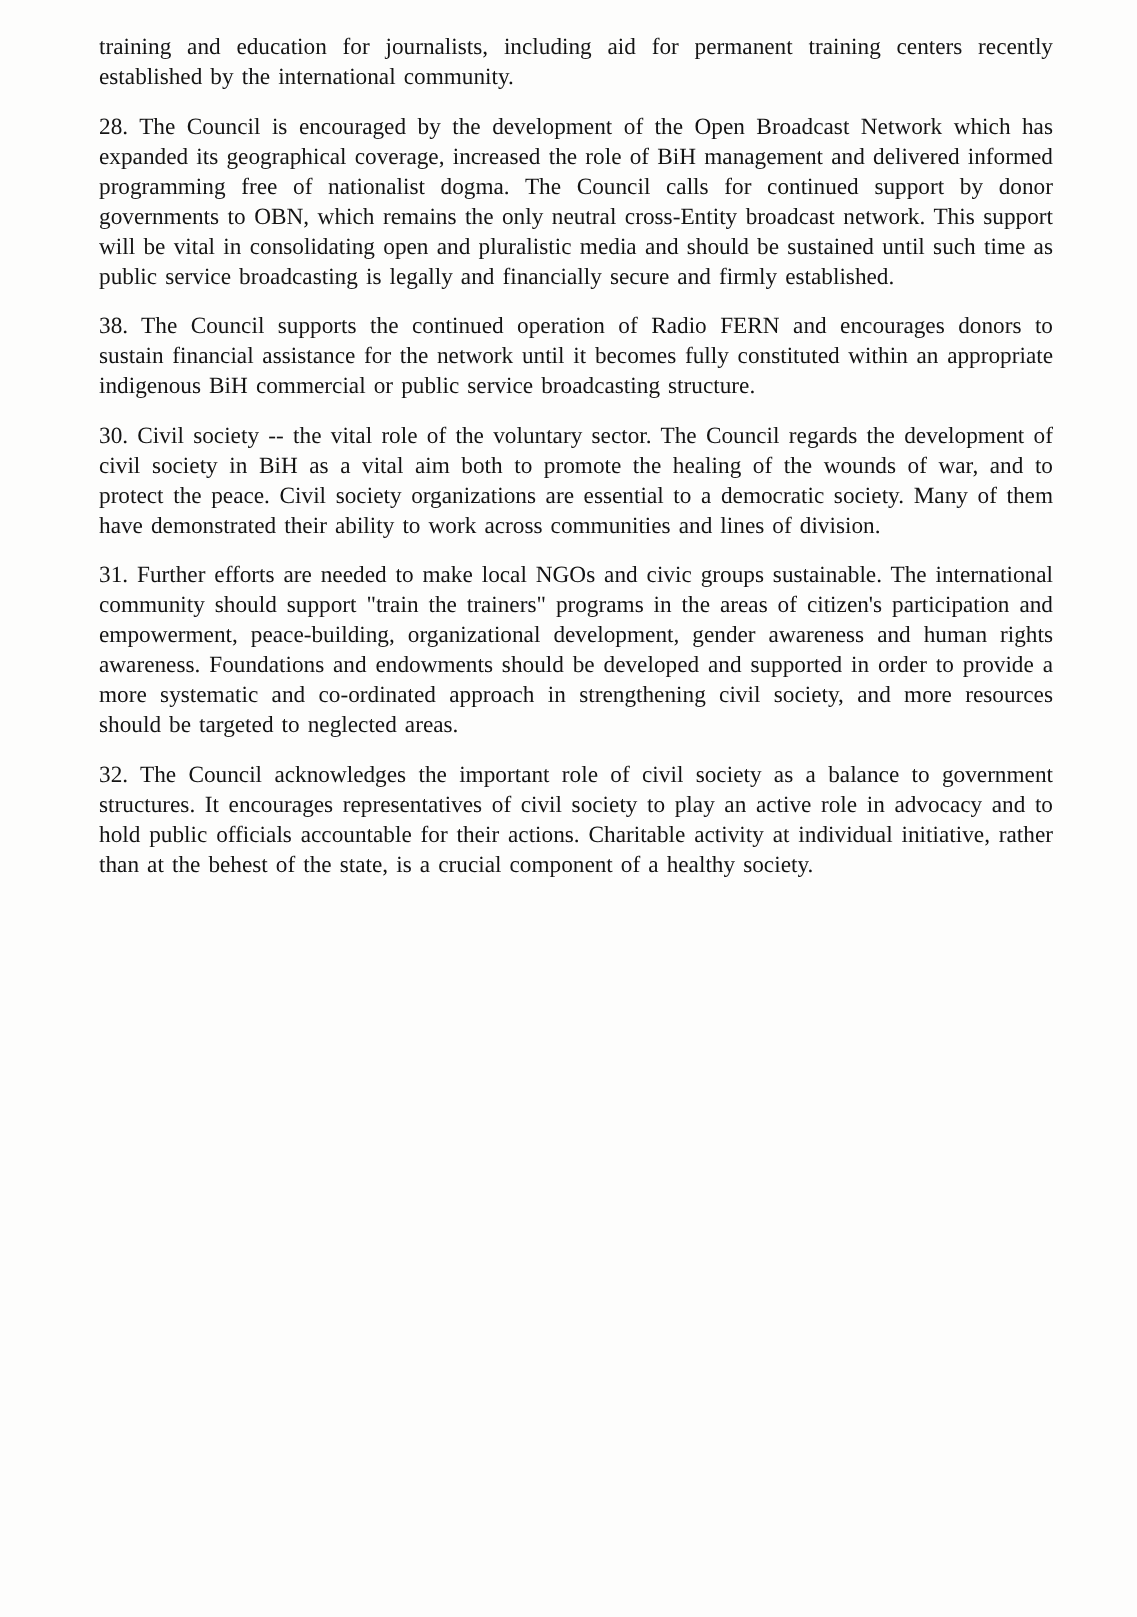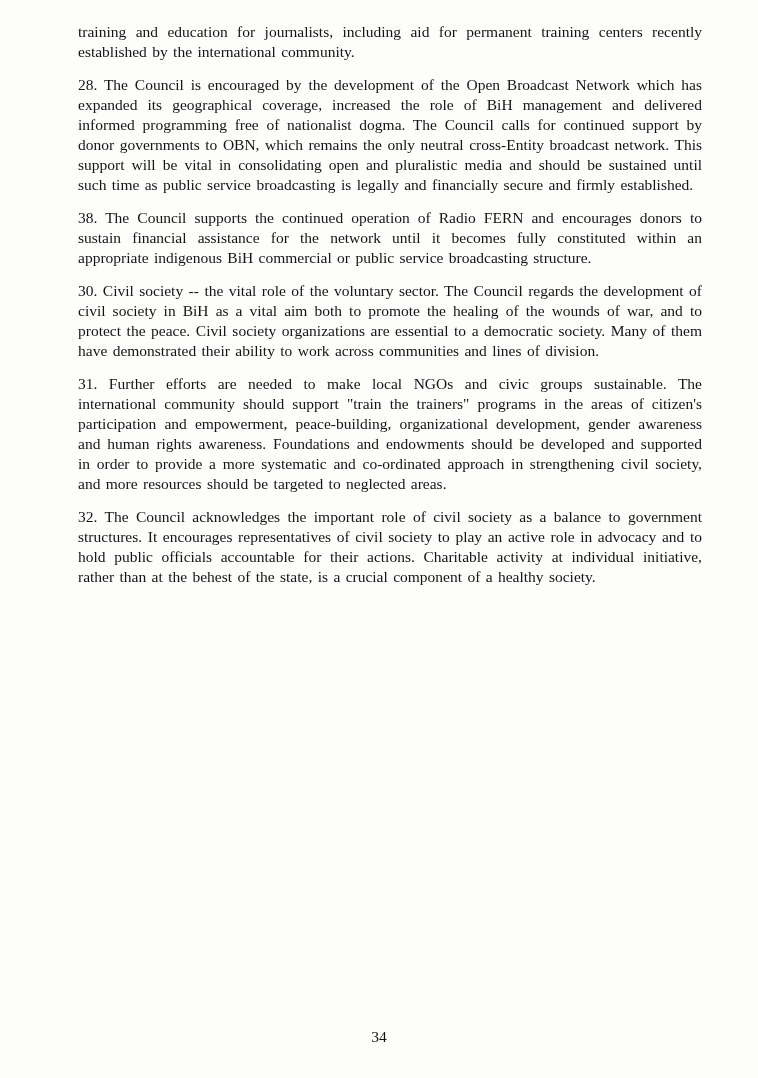--- a/index.html
+++ b/index.html
@@ -23,21 +23,21 @@
     right: 56px;
     color: #141414;
   }
   .para {
     font-family: "Liberation Serif", "DejaVu Serif", serif;
     font-size: 15.5px;
     line-height: 20px;
     text-align: justify;
     text-justify: inter-word;
     word-spacing: 1.5px;
-    margin: 0 0 13px 12px;
+    margin: 0 0 13px 0;
   }
   .page-number {
     position: absolute;
     bottom: 32px;
     left: 0;
     width: 100%;
     text-align: center;
     font-family: "Liberation Serif", "DejaVu Serif", serif;
     font-size: 15.5px;
     color: #141414;
@@ -48,14 +48,13 @@
 
 <div class="page">
   <div class="content">
     <p class="para">training and education for journalists, including aid for permanent training centers recently established by the international community.</p>
     <p class="para">28. The Council is encouraged by the development of the Open Broadcast Network which has expanded its geographical coverage, increased the role of BiH management and delivered informed programming free of nationalist dogma. The Council calls for continued support by donor governments to OBN, which remains the only neutral cross-Entity broadcast network. This support will be vital in consolidating open and pluralistic media and should be sustained until such time as public service broadcasting is legally and financially secure and firmly established.</p>
     <p class="para">38. The Council supports the continued operation of Radio FERN and encourages donors to sustain financial assistance for the network until it becomes fully constituted within an appropriate indigenous BiH commercial or public service broadcasting structure.</p>
     <p class="para">30. Civil society -- the vital role of the voluntary sector. The Council regards the development of civil society in BiH as a vital aim both to promote the healing of the wounds of war, and to protect the peace. Civil society organizations are essential to a democratic society. Many of them have demonstrated their ability to work across communities and lines of division.</p>
     <p class="para">31. Further efforts are needed to make local NGOs and civic groups sustainable. The international community should support "train the trainers" programs in the areas of citizen's participation and empowerment, peace-building, organizational development, gender awareness and human rights awareness. Foundations and endowments should be developed and supported in order to provide a more systematic and co-ordinated approach in strengthening civil society, and more resources should be targeted to neglected areas.</p>
     <p class="para">32. The Council acknowledges the important role of civil society as a balance to government structures. It encourages representatives of civil society to play an active role in advocacy and to hold public officials accountable for their actions. Charitable activity at individual initiative, rather than at the behest of the state, is a crucial component of a healthy society.</p>
   </div>
-  <div class="page-number">34</div>
 </div>
 
 </body></html>

